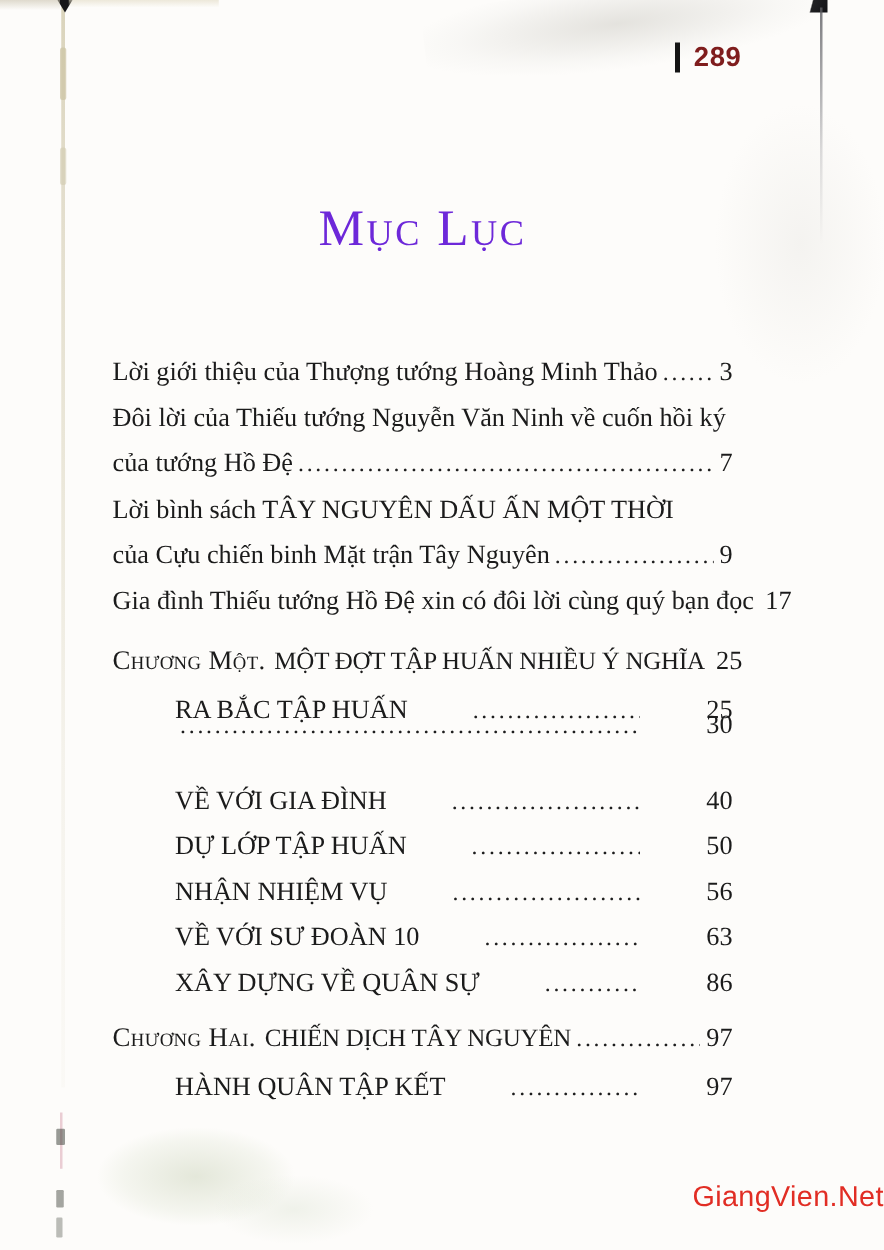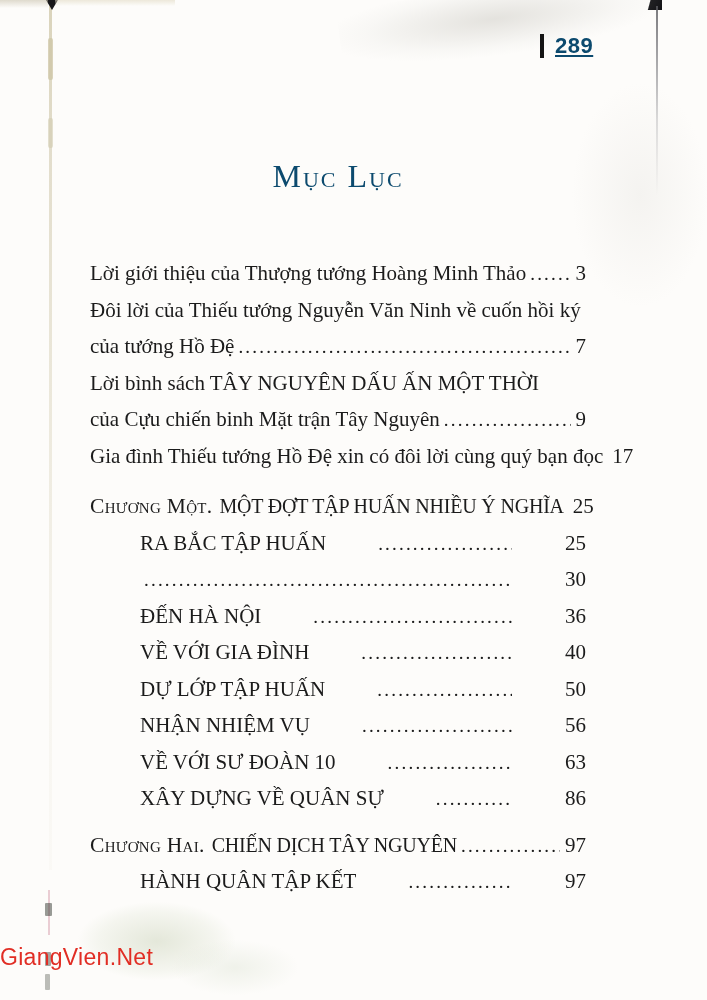--- a/index.html
+++ b/index.html
@@ -38,40 +38,40 @@
     background:radial-gradient(closest-side at 45% 45%,rgba(203,211,186,.5),rgba(222,228,210,.28) 60%,transparent 82%);}
   .blob-bl2{left:160px;top:935px;width:150px;height:65px;
     background:radial-gradient(closest-side,rgba(214,222,204,.35),transparent 85%);}
   .dash-bl1{left:45px;top:903px;width:7px;height:13px;background:rgba(70,72,66,.55);border-radius:1px;}
   .dash-bl2{left:45px;top:952px;width:6px;height:14px;background:rgba(75,78,70,.5);border-radius:1px;}
   .dash-bl3{left:45px;top:974px;width:5px;height:16px;background:rgba(88,92,82,.4);border-radius:1px;}
   
   .page-header{position:absolute;left:540px;top:33px;display:flex;align-items:center;}
   .header-bar{width:4px;height:24px;background:#141414;margin-right:11px;}
   .header-num{font-family:"Liberation Sans","DejaVu Sans",sans-serif;
-    font-weight:700;font-size:22px;letter-spacing:.5px;color:#0c4a6e;text-decoration:underline;}
+    font-weight:700;font-size:22px;letter-spacing:.5px;color:#7f1d1d;}
   
   .doc-title{position:absolute;left:90px;top:158px;width:496px;text-align:center;
-    font-variant:small-caps;font-size:32px;letter-spacing:2px;color:#0c4a6e;}
+    font-variant:small-caps;font-size:41px;letter-spacing:2px;color:#6d28d9;}
   
   .toc{position:absolute;left:90px;top:256px;width:496px;}
   .row{display:flex;align-items:baseline;height:36.5px;padding-top:5px;
     box-sizing:border-box;font-size:21px;white-space:nowrap;}
   .row .prefix{font-variant:small-caps;font-size:21.5px;margin-right:7px;letter-spacing:.3px;}
-  .row .txt{flex:0 0 auto;}
+  .row .txt{flex:0 0 auto;margin-top:24px;}
   .row.chapter{margin-top:14px;}
   .row.chapter2{margin-top:10px;}
   .row.chapter .txt{font-weight:400;font-size:20px;letter-spacing:-.2px;}
   .row.sub{padding-left:50px;gap:48px;}
   .row .leader{flex:1 1 auto;min-width:0;overflow:hidden;margin:0 5px 0 4px;
     color:#1d1d1d;font-size:19px;letter-spacing:2.2px;}
   .row .leader::after{content:"...................................................................................................................";}
   .row .pg{flex:0 0 auto;font-size:21px;}
   
-  .watermark{position:absolute;left:0;top:944px;width:707px;text-align:left;
+  .watermark{position:absolute;left:0;top:944px;width:707px;text-align:right;
     font-family:"Liberation Sans","DejaVu Sans",sans-serif;
     font-size:23px;color:#e12d24;letter-spacing:.3px;}
 </style>
 </head>
 <body>
 
 <div class="artifact crease-line"></div>
 <div class="artifact crease-seg1"></div>
 <div class="artifact crease-seg2"></div>
 <div class="artifact crease-pink"></div>
@@ -150,26 +150,20 @@
     <span class="leader"></span>
     <span class="pg">25</span>
   </div>
 
   <div class="row sub">
 
     <span class="leader"></span>
     <span class="pg">30</span>
   </div>
 
-  <div class="row sub">
-
-    <span class="txt">ĐẾN HÀ NỘI</span>
-    <span class="leader"></span>
-    <span class="pg">36</span>
-  </div>
 
   <div class="row sub">
 
     <span class="txt">VỀ VỚI GIA ĐÌNH</span>
     <span class="leader"></span>
     <span class="pg">40</span>
   </div>
 
   <div class="row sub">
 

